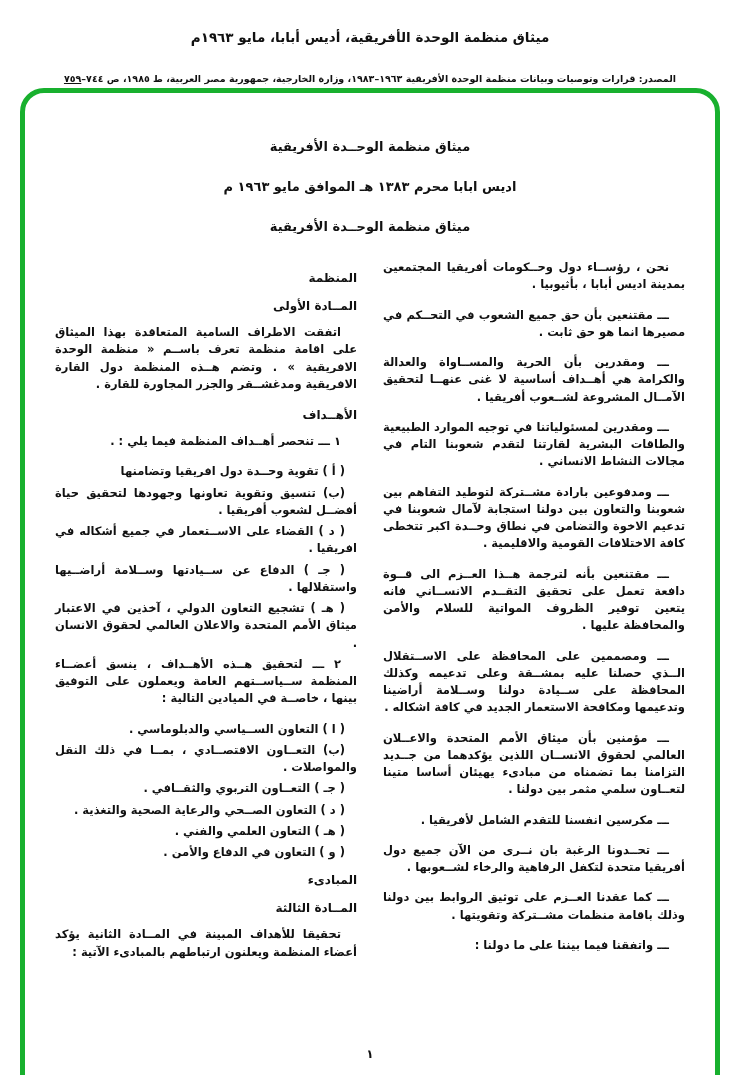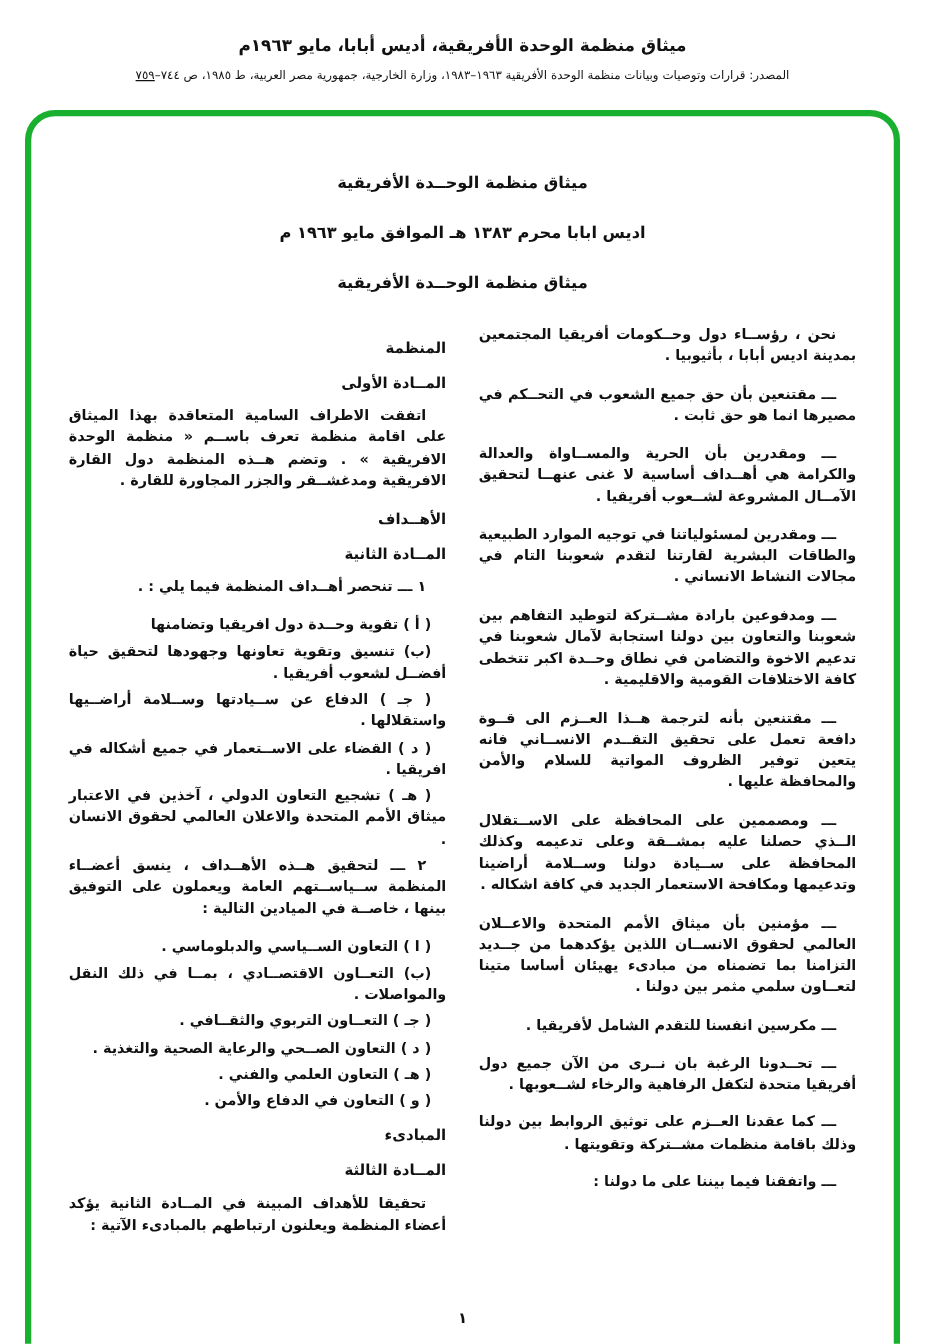--- a/index.html
+++ b/index.html
@@ -14,23 +14,23 @@
   }
   .page-header { padding-top:29px; }
   .page-header-title {
     text-align:center;
     font-weight:bold;
     font-size:13.5px;
     letter-spacing:0.2px;
   }
   .page-source {
     text-align:center;
-    font-weight:normal;
+    font-weight:bold;
     font-size:9.5px;
-    margin-top:10px;
+    margin-top:28px;
     white-space:nowrap;
   }
   .page-source .underlined { text-decoration:underline; }
   .doc-frame {
     position:absolute;
     left:20px;
     top:88px;
     width:700px;
     height:1075px;
     border:5px solid #18b02e;
@@ -119,31 +119,30 @@
     <div class="col">
 
         <p class="block heading">المنظمة</p>
 
         <p class="block heading">المــادة الأولى</p>
 
         <p class="block para">اتفقت الاطراف السامية المتعاقدة بهذا الميثاق على اقامة منظمة تعرف باســم « منظمة الوحدة الافريقية » . وتضم هــذه المنظمة دول القارة الافريقية ومدغشــقر والجزر المجاورة للقارة .</p>
 
         <p class="block heading">الأهــداف</p>
 
-        <p class="block heading">المــادة الثانية</p>
 
         <p class="block para">١ ـــ تنحصر أهــداف المنظمة فيما يلي : .</p>
 
         <p class="block item">( أ ) تقوية وحــدة دول افريقيا وتضامنها</p>
 
         <p class="block item">(ب) تنسيق وتقوية تعاونها وجهودها لتحقيق حياة أفضــل لشعوب أفريقيا .</p>
 
+        <p class="block item">( د ) القضاء على الاســتعمار في جميع أشكاله في افريقيا .</p>
+
         <p class="block item">( جـ ) الدفاع عن ســيادتها وســلامة أراضــيها واستقلالها .</p>
-
-        <p class="block item">( د ) القضاء على الاســتعمار في جميع أشكاله في افريقيا .</p>
 
         <p class="block item">( هـ ) تشجيع التعاون الدولي ، آخذين في الاعتبار ميثاق الأمم المتحدة والاعلان العالمي لحقوق الانسان .</p>
 
         <p class="block para">٢ ـــ لتحقيق هــذه الأهــداف ، ينسق أعضــاء المنظمة ســياســتهم العامة ويعملون على التوفيق بينها ، خاصــة في الميادين التالية :</p>
 
         <p class="block item">( ا ) التعاون الســياسي والدبلوماسي .</p>
 
         <p class="block item">(ب) التعــاون الاقتصــادي ، بمــا في ذلك النقل والمواصلات .</p>
 
         <p class="block item">( جـ ) التعــاون التربوي والثقــافي .</p>

